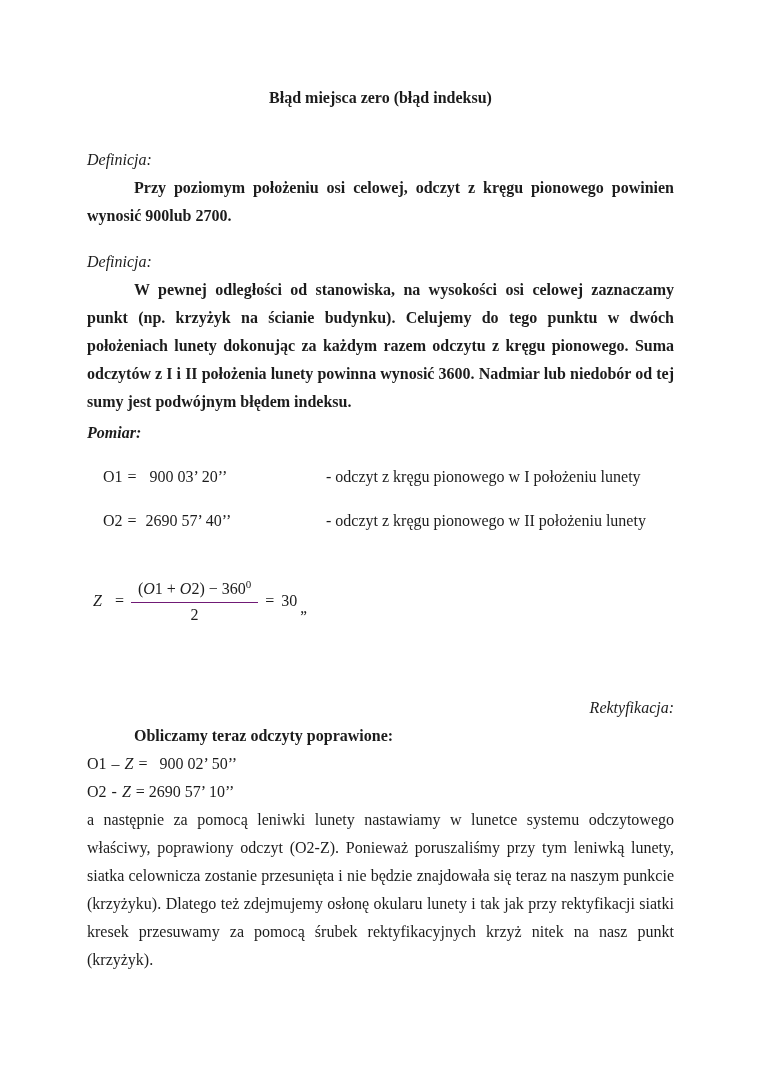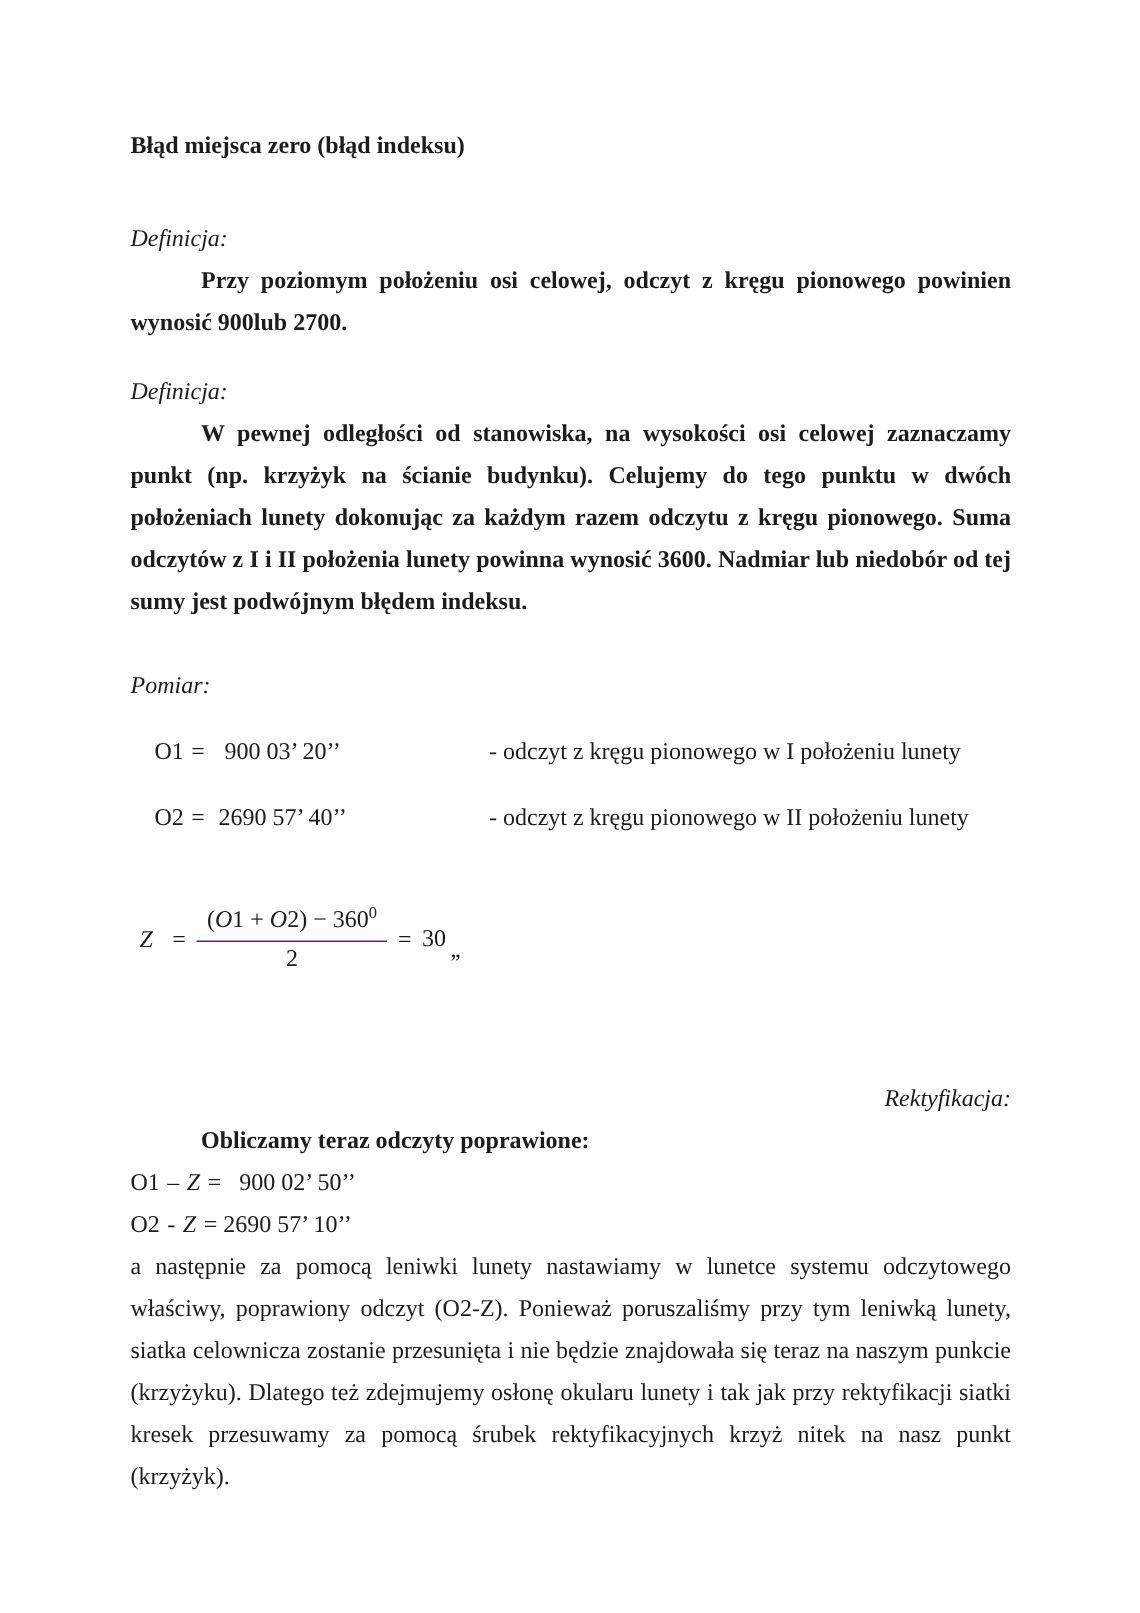--- a/index.html
+++ b/index.html
@@ -12,30 +12,31 @@
     font-size:16px;
     line-height:28px;
     box-sizing:border-box;
     padding:84px 86px 0 87px;
     overflow:hidden;
     position:relative;
   }
   .title{
     font-size:16px;
     font-weight:bold;
+    text-align:center;
     margin:0 0 34px 0;
   }
   .heading{
     font-style:italic;
     margin:0;
   }
   .para{margin:0;text-align:justify;}
   .indent{text-indent:47px;font-weight:bold;}
   .mt-wykrywanie{margin-top:18px;}
-  .mt-pomiar{margin-top:28px;}
+  .mt-pomiar{margin-top:3px;font-weight:bold;}
   .mt-rekt{margin-top:67px;text-align:right;}
 
   .reading-row{display:flex;margin:16px;}
   .reading-left{width:223px;flex:0 0 223px;white-space:pre;}
   .reading-left .eq{margin:0 5px 0 5px;}
   .reading-desc{flex:1;}
 
   .correction-row{white-space:pre;}
   .correction-row .sp{display:inline-block;width:5px;}
   .var-z{font-style:italic;}

